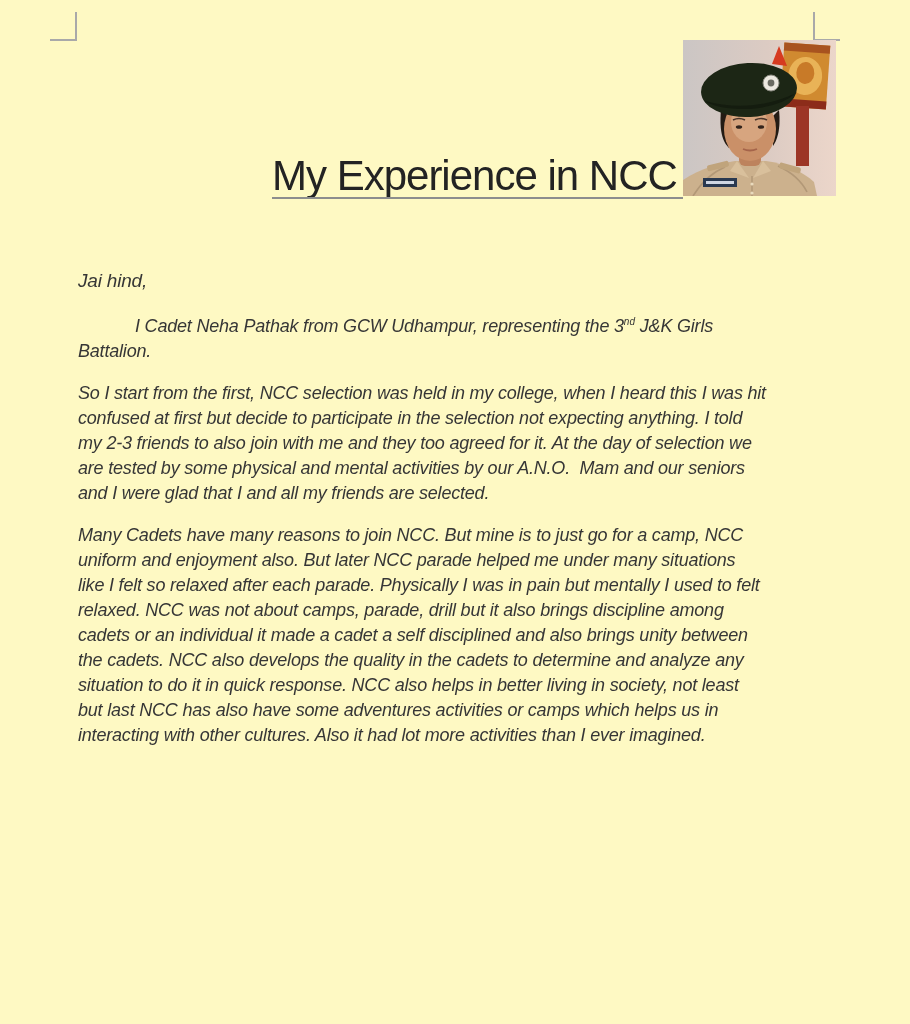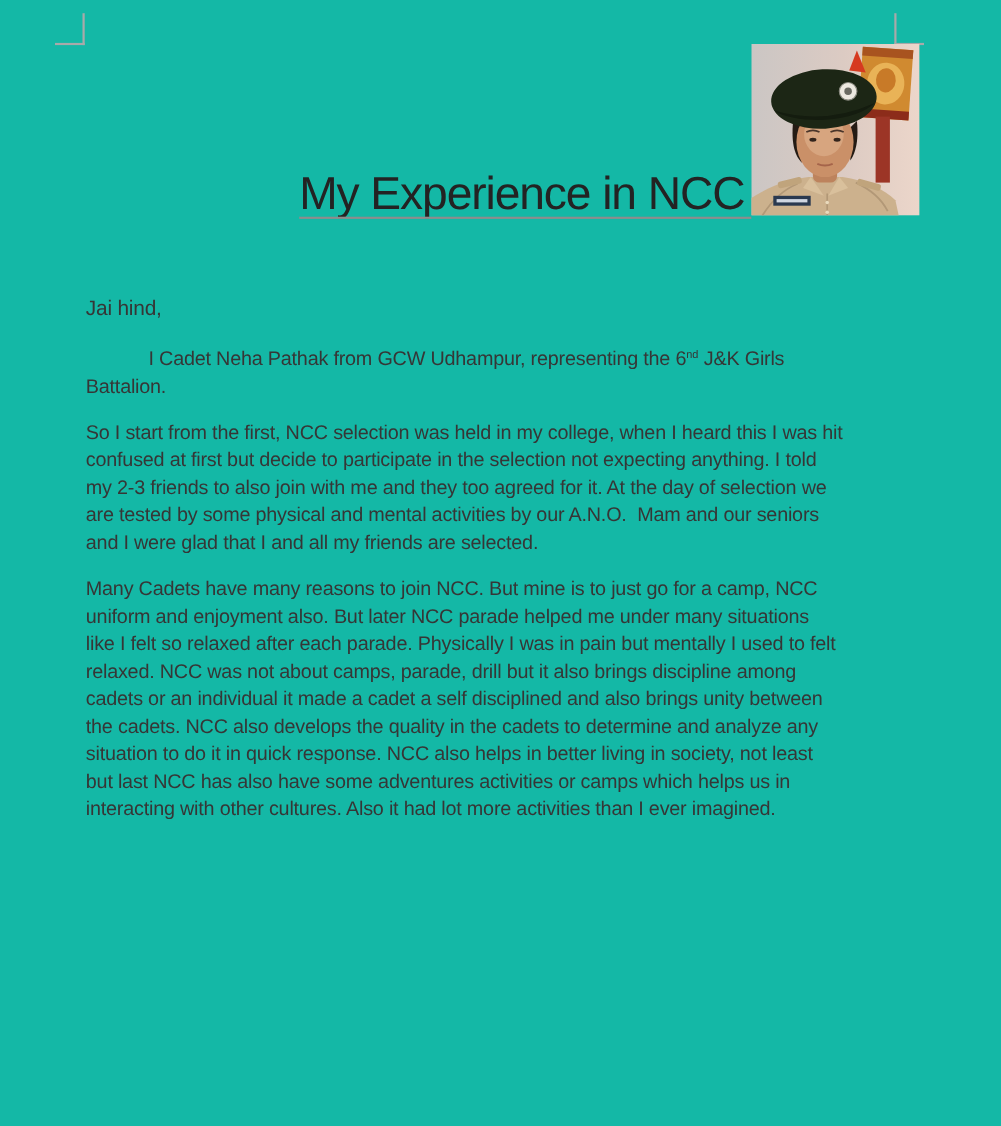--- a/index.html
+++ b/index.html
@@ -5,21 +5,21 @@
   html, body {
     margin: 0;
     padding: 0;
     background: #ffffff;
     font-family: "Liberation Sans", sans-serif;
   }
   .page {
     position: relative;
     width: 910px;
     height: 1024px;
-    background: #14b8a6;
+    background: #fef9c3;
     overflow: hidden;
   }
   
   .corner {
     position: absolute;
     width: 25px;
     height: 27px;
   }
   .corner-left {
     left: 50px;
@@ -58,20 +58,21 @@
     top: 40px;
     width: 153px;
     height: 156px;
   }
   .body-text {
     position: absolute;
     left: 78px;
     top: 268px;
     width: 780px;
     color: #363636;
+    font-style: italic;
   }
   .para {
     margin: 0 0 17px 0;
     font-size: 18px;
     line-height: 25px;
     letter-spacing: -0.2px;
     white-space: pre-line;
   }
   .salutation {
     font-size: 19px;
@@ -156,21 +157,21 @@
 
     <path d="M96,6 L104,26 L89,24 Z" fill="#d63a20"></path>
 
     <circle cx="88" cy="43" r="8" fill="#ece8e0" stroke="#8a8a80" stroke-width="1"></circle>
     <circle cx="88" cy="43" r="3.4" fill="#6a6a62"></circle>
   </svg>
 
   <div class="body-text">
     <p class="para salutation">Jai hind,</p>
 
-    <p class="para indent"><span>I Cadet Neha Pathak from GCW Udhampur, representing the 6</span><sup>nd</sup><span> J&amp;K Girls
+    <p class="para indent"><span>I Cadet Neha Pathak from GCW Udhampur, representing the 3</span><sup>nd</sup><span> J&amp;K Girls
 Battalion.</span></p>
 
 
     <p class="para">So I start from the first, NCC selection was held in my college, when I heard this I was hit
 confused at first but decide to participate in the selection not expecting anything. I told
 my 2-3 friends to also join with me and they too agreed for it. At the day of selection we
 are tested by some physical and mental activities by our A.N.O.&nbsp; Mam and our seniors
 and I were glad that I and all my friends are selected.</p>
 
     <p class="para">Many Cadets have many reasons to join NCC. But mine is to just go for a camp, NCC

